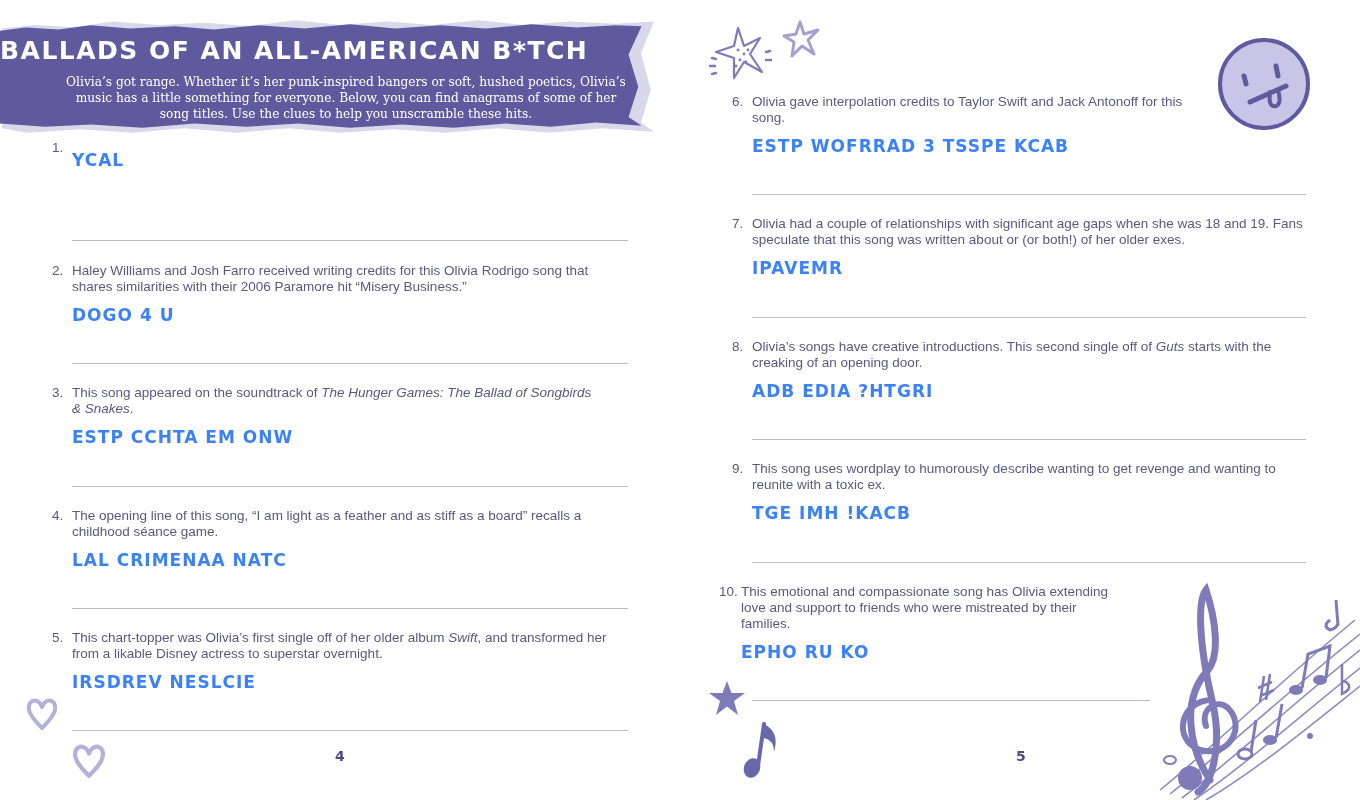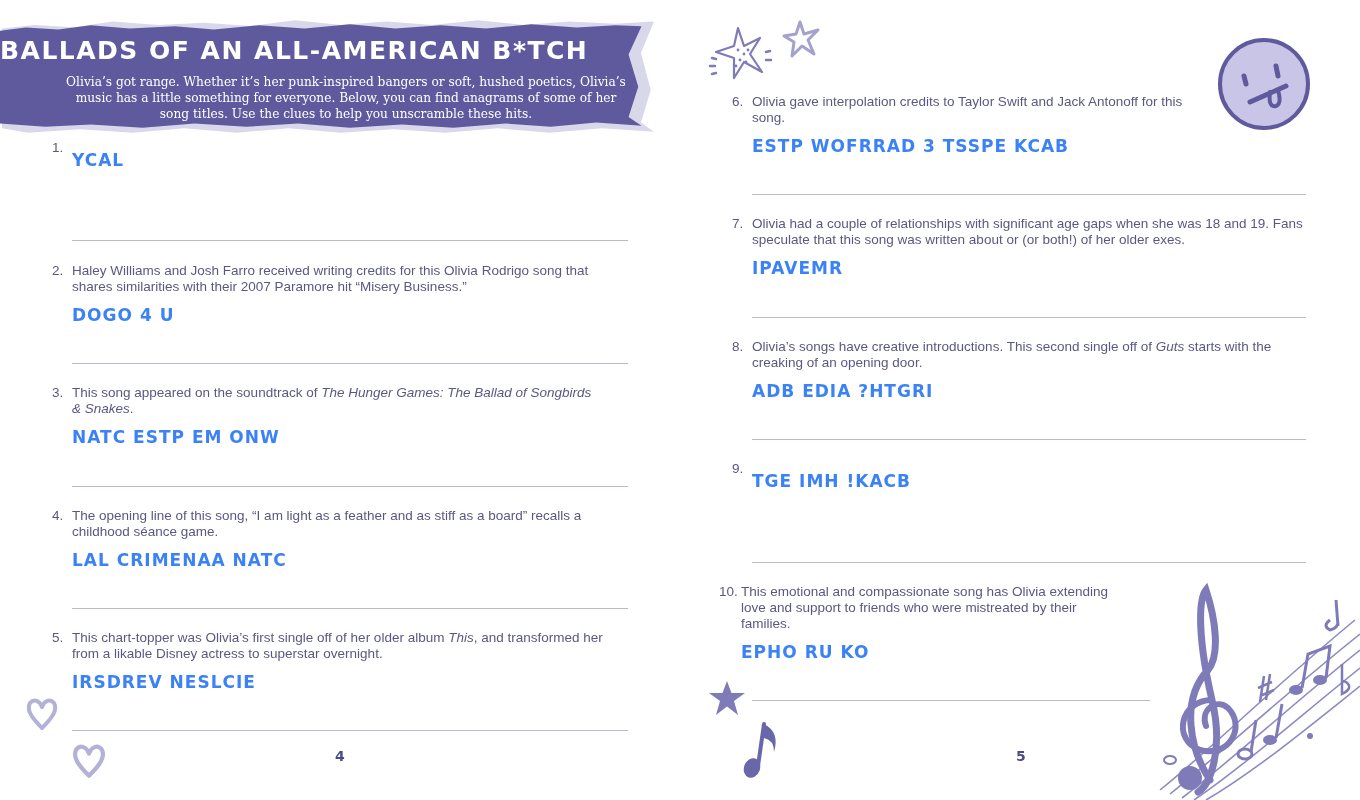--- a/index.html
+++ b/index.html
@@ -63,42 +63,42 @@
   <p class="banner-intro">Olivia’s got range. Whether it’s her punk-inspired bangers or soft, hushed poetics, Olivia’s music has a little something for everyone. Below, you can find anagrams of some of her song titles. Use the clues to help you unscramble these hits.</p>
 
   <div class="q" style="left:72px; top:140px;">
     <span class="q-num">1.</span>
     <div class="anagram">YCAL</div>
   </div>
   <div class="answer-line" style="left:72px; top:240px; width:556px;"></div>
 
   <div class="q" style="left:72px; top:263px;">
     <span class="q-num">2.</span>
-    <p class="q-text"><span>Haley Williams and Josh Farro received writing credits for this Olivia Rodrigo song that shares similarities with their 2007 Paramore hit “Misery Business.”</span><i></i><span></span></p>
+    <p class="q-text"><span>Haley Williams and Josh Farro received writing credits for this Olivia Rodrigo song that shares similarities with their 2006 Paramore hit “Misery Business.”</span><i></i><span></span></p>
     <div class="anagram">DOGO 4 U</div>
   </div>
   <div class="answer-line" style="left:72px; top:363px; width:556px;"></div>
 
   <div class="q" style="left:72px; top:385px; width:520px;">
     <span class="q-num">3.</span>
     <p class="q-text"><span>This song appeared on the soundtrack of </span><i>The Hunger Games: The Ballad of Songbirds &amp; Snakes</i><span>.</span></p>
-    <div class="anagram">NATC ESTP EM ONW</div>
+    <div class="anagram">ESTP CCHTA EM ONW</div>
   </div>
   <div class="answer-line" style="left:72px; top:486px; width:556px;"></div>
 
   <div class="q" style="left:72px; top:508px;">
     <span class="q-num">4.</span>
     <p class="q-text"><span>The opening line of this song, “I am light as a feather and as stiff as a board” recalls a childhood séance game.</span><i></i><span></span></p>
     <div class="anagram">LAL CRIMENAA NATC</div>
   </div>
   <div class="answer-line" style="left:72px; top:608px; width:556px;"></div>
 
   <div class="q" style="left:72px; top:630px;">
     <span class="q-num">5.</span>
-    <p class="q-text"><span>This chart-topper was Olivia’s first single off of her older album </span><i>This</i><span>, and transformed her from a likable Disney actress to superstar overnight.</span></p>
+    <p class="q-text"><span>This chart-topper was Olivia’s first single off of her older album </span><i>Swift</i><span>, and transformed her from a likable Disney actress to superstar overnight.</span></p>
     <div class="anagram">IRSDREV NESLCIE</div>
   </div>
   <div class="answer-line" style="left:72px; top:730px; width:556px;"></div>
 
   <svg class="deco" style="left:24px; top:696px;" width="36" height="36" viewBox="0 0 36 36">
     <path d="M18 32 C8 22 2 14 6 7 C10 2 16 5 18 11 C20 5 26 2 30 7 C34 14 28 22 18 32 Z" fill="none" stroke="#b4b1d8" stroke-width="4" stroke-linejoin="round"></path>
   </svg>
   <svg class="deco" style="left:70px; top:742px;" width="38" height="38" viewBox="0 0 36 36">
     <path d="M18 32 C8 22 2 14 6 7 C10 2 16 5 18 11 C20 5 26 2 30 7 C34 14 28 22 18 32 Z" fill="none" stroke="#b4b1d8" stroke-width="4" stroke-linejoin="round"></path>
   </svg>
@@ -147,20 +147,21 @@
 
   <div class="q" style="left:72px; top:339px;">
     <span class="q-num">8.</span>
     <p class="q-text"><span>Olivia’s songs have creative introductions. This second single off of </span><i>Guts</i><span> starts with the creaking of an opening door.</span></p>
     <div class="anagram">ADB EDIA ?HTGRI</div>
   </div>
   <div class="answer-line" style="left:72px; top:439px; width:554px;"></div>
 
   <div class="q" style="left:72px; top:461px; width:530px;">
     <span class="q-num">9.</span>
+    <p class="q-text"><span>This song uses wordplay to humorously describe wanting to get revenge and wanting to reunite with a toxic ex.</span><i></i><span></span></p>
     <div class="anagram">TGE IMH !KACB</div>
   </div>
   <div class="answer-line" style="left:72px; top:562px; width:554px;"></div>
 
   <div class="q" style="left:61px; top:584px; width:370px;">
     <span class="q-num" style="left:-22px;">10.</span>
     <p class="q-text"><span>This emotional and compassionate song has Olivia extending love and support to friends who were mistreated by their families.</span><i></i><span></span></p>
     <div class="anagram">EPHO RU KO</div>
   </div>
   <div class="answer-line" style="left:72px; top:700px; width:398px;"></div>

